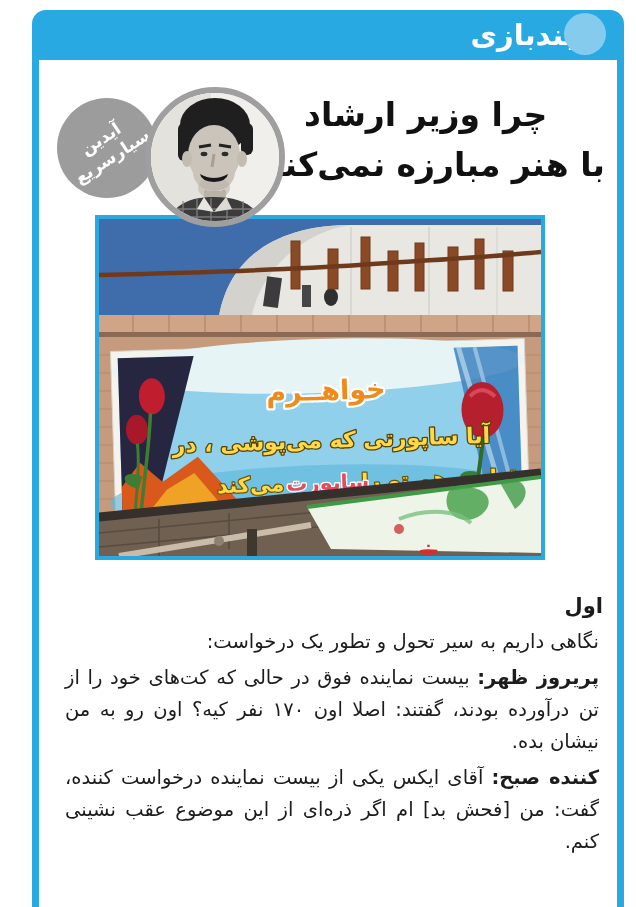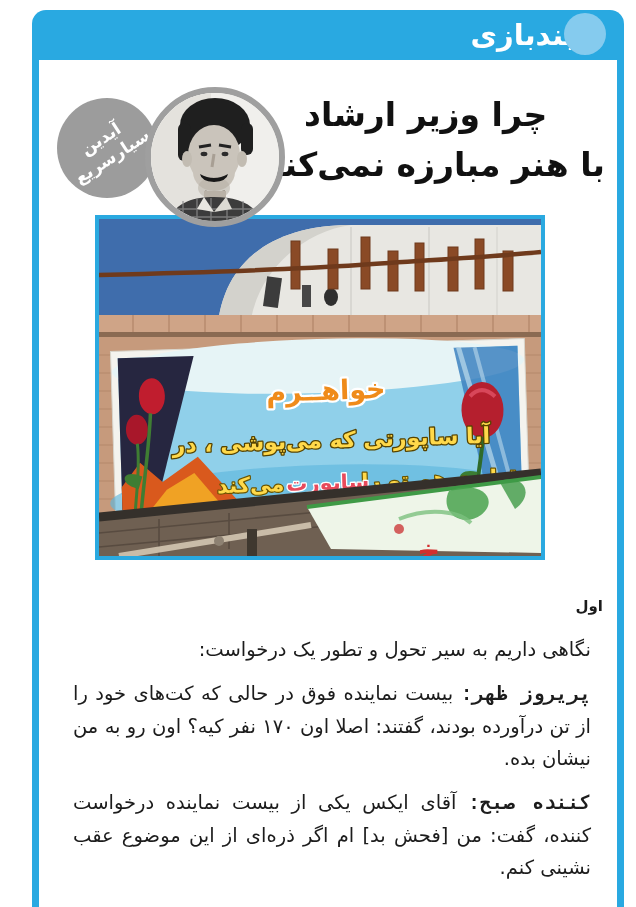--- a/index.html
+++ b/index.html
@@ -38,23 +38,23 @@
   
   .photo { position:absolute; left:56px; top:155px; width:450px; height:345px;
            border:4px solid #2aa9e0; background:#3f6dac; z-index:2; }
   .photo svg { display:block; width:442px; height:337px; }
   .photo text { font-family:"DejaVu Sans", sans-serif; font-weight:bold;
                 paint-order:stroke fill; stroke-linejoin:round; }
 
   
   .article { position:absolute; top:530px; right:14px; left:22px;
              direction:rtl; color:#1c1c1c; font-size:19.5px; line-height:32px; }
-  .section-title { font-weight:bold; font-size:15px; }
-  .article p { text-align:justify; text-align-last:right; margin:12px; }
-  .article p b { font-weight:bold;font-family:Liberation Mono, monospace; }
+  .section-title { font-weight:bold; font-size:21px; }
+  .article p { text-align:justify; text-align-last:right; margin:4px; }
+  .article p b { font-weight:bold; }
 </style>
 </head>
 <body>
 
 <div class="page">
   <div class="card">
 
     <div class="card-header">
       <span class="header-title">بندبازی</span>
       <span class="header-circle"></span>

